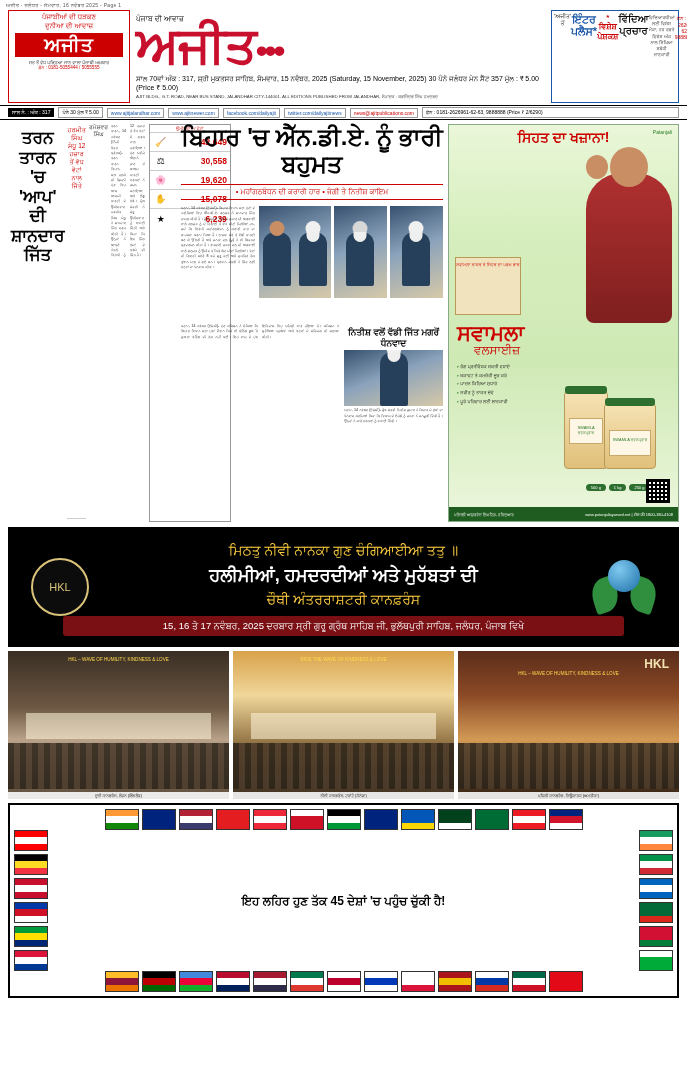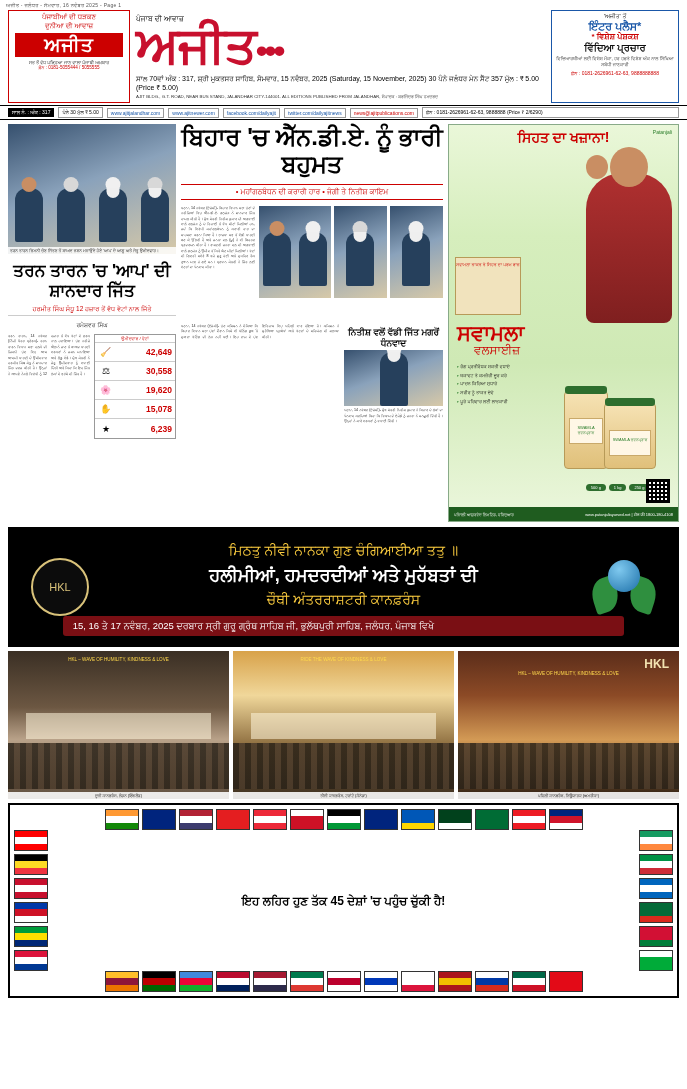--- a/index.html
+++ b/index.html
@@ -42,21 +42,21 @@
   .mh-center .title {
     font-size: 50px; color: #c8102e; font-weight: bold; line-height: .95;
     letter-spacing: -1px; margin-top: -2px;
   }
   .mh-center .title .dots { color: #c8102e; font-size: 34px; letter-spacing: -3px;}
   .mh-center .sub1 { font-size: 7px; color: #000; margin-top: 4px; line-height: 1.3; }
   .mh-center .sub2 { font-size: 4.4px; color: #333; line-height: 1.35; margin-top: 2px; }
 
   .mh-right {
     width: 128px; border: 1px solid #1a57a8; text-align: center; padding: 2px;
-    display: flex; flex-direction: column;
+    display: flex; flex-direction: row;
   }
   .mh-right .r1 { font-size: 6px; color: #111; }
   .mh-right .r2 { font-size: 11px; color: #1a57a8; font-weight: bold; line-height: 1.1; }
   .mh-right .r3 { font-size: 8px; color: #c00; font-weight: bold; }
   .mh-right .r4 { font-size: 10px; color: #111; font-weight: bold; }
   .mh-right .r5 { font-size: 4.6px; color: #333; line-height: 1.35; margin-top: 2px; }
   .mh-right .r6 { font-size: 5px; color: #c00; margin-top: 2px; }
 
   
   .info-bar {
@@ -67,21 +67,21 @@
   .info-bar .red { color: #c00; }
   .info-bar .blue { color: #1a57a8; }
   .info-bar .grow { flex: 1; }
   .info-bar .box-black { background:#000; color:#fff; padding:1px 4px; }
 
   
   .main {
     display: flex; padding: 4px 8px 0 8px; gap: 5px;
     height: 402px;
   }
-  .col-left { width: 168px; display: flex; flex-direction: column; gap: 3px; }
+  .col-left { width: 168px; display: flex; flex-direction: row; gap: 3px; }
   .col-mid  { width: 262px; display: flex; flex-direction: column; gap: 3px; }
   .col-right{ flex: 1; }
 
   .photo {
     background: linear-gradient(160deg,#36506e,#8aa2bb 45%,#d7c9a8 100%);
     position: relative; overflow: hidden;
   }
   .photo.p1 { height: 130px; }
   .photo .cap {
     position: absolute; bottom: 0; left: 0; right: 0;
@@ -180,21 +180,21 @@
   .conf {
     margin: 5px 8px 0 8px; background: #000; color: #fff; position: relative;
     border: 1px solid #000; padding: 6px 8px 8px 8px;
   }
   .conf .ek { text-align: center; font-size: 11px; color: #fff; letter-spacing: 1px; }
   .conf .l1 { text-align: center; font-size: 14px; color: #ffcf3f; margin-top: 8px; }
   .conf .l2 { text-align: center; font-size: 18px; color: #fff; margin-top: 6px; font-weight: bold;}
   .conf .l3 { text-align: center; font-size: 14px; color: #ffcf3f; margin-top: 5px; }
   .conf .dates {
     margin: 8px auto 2px; background: #7a0f14; color: #fff; font-size: 9.5px;
-    text-align: left; padding: 4px 10px; border-radius: 3px; width: 86%;
+    text-align: center; padding: 4px 10px; border-radius: 3px; width: 86%;
   }
   .conf .emblem {
     position: absolute; left: 22px; top: 30px; width: 58px; height: 58px; border-radius: 50%;
     border: 2px solid #d9c27a; color: #d9c27a; font-size: 11px; display:flex;
     align-items:center; justify-content:center; background:#0c0c0c;
   }
   .conf .globe {
     position:absolute; right: 26px; top: 26px; width: 56px; height: 64px;
   }
   .globe .ball { position:absolute; top:6px; left:12px; width:32px; height:32px; border-radius:50%;

